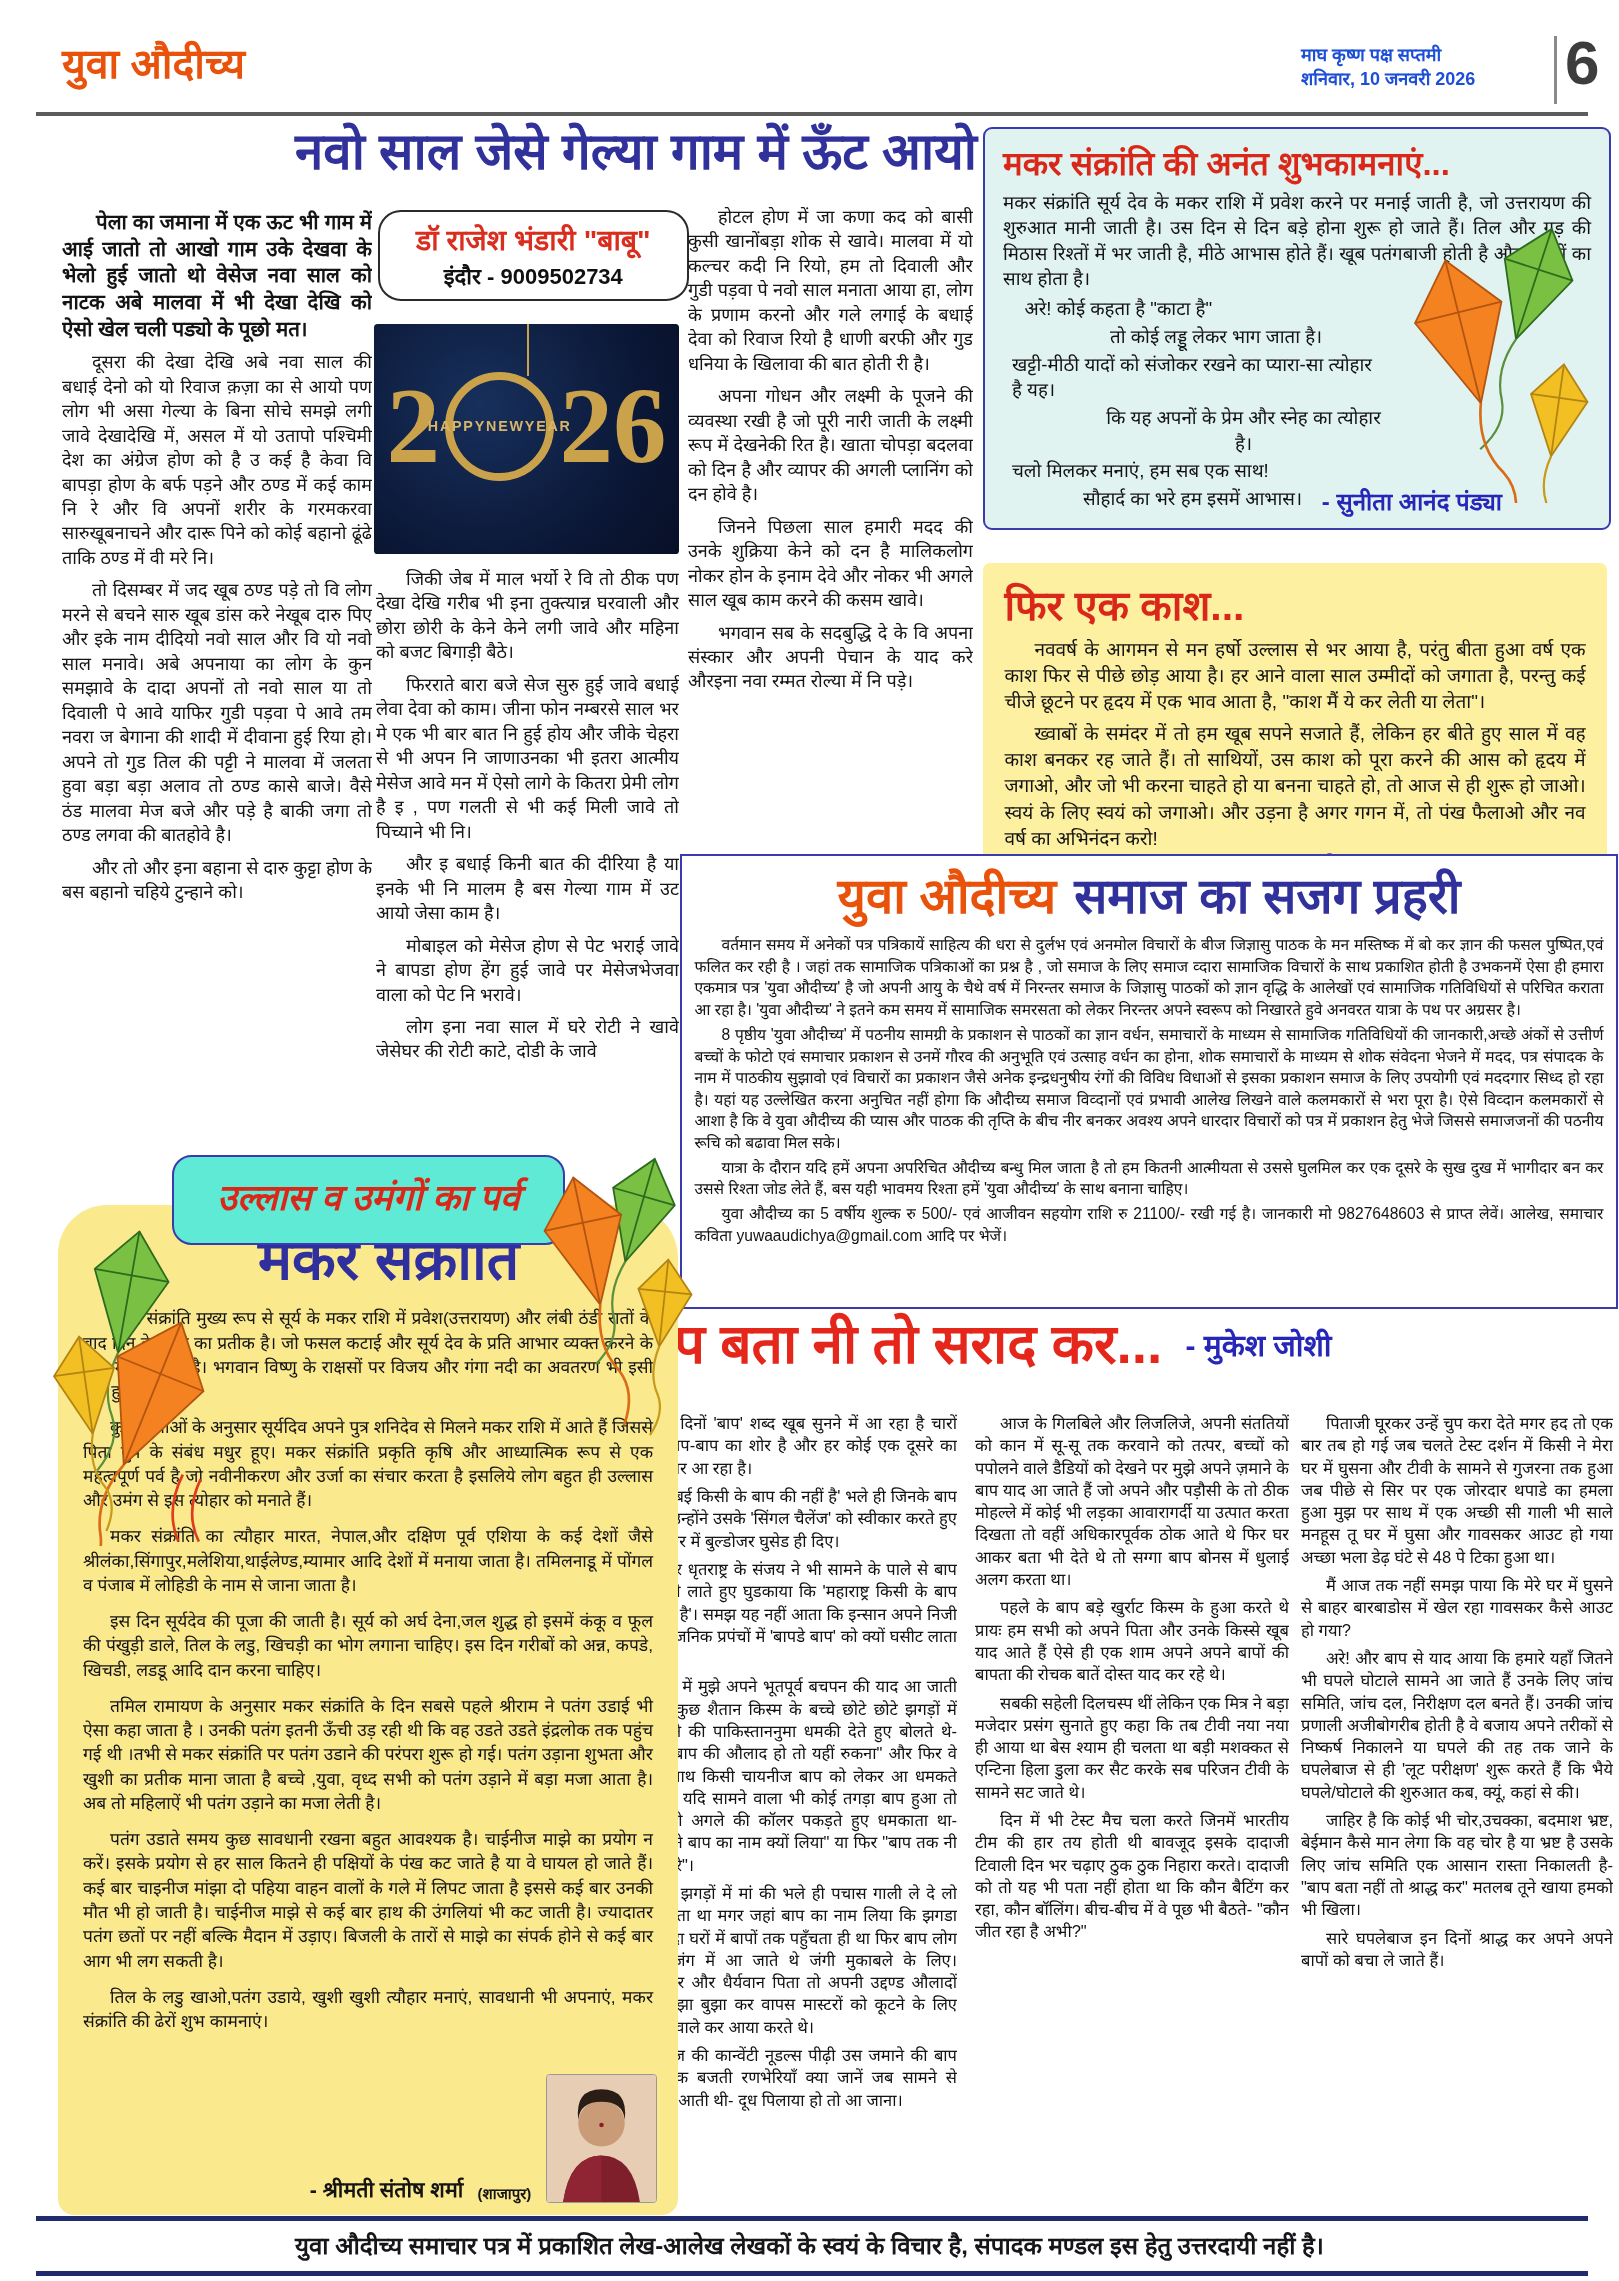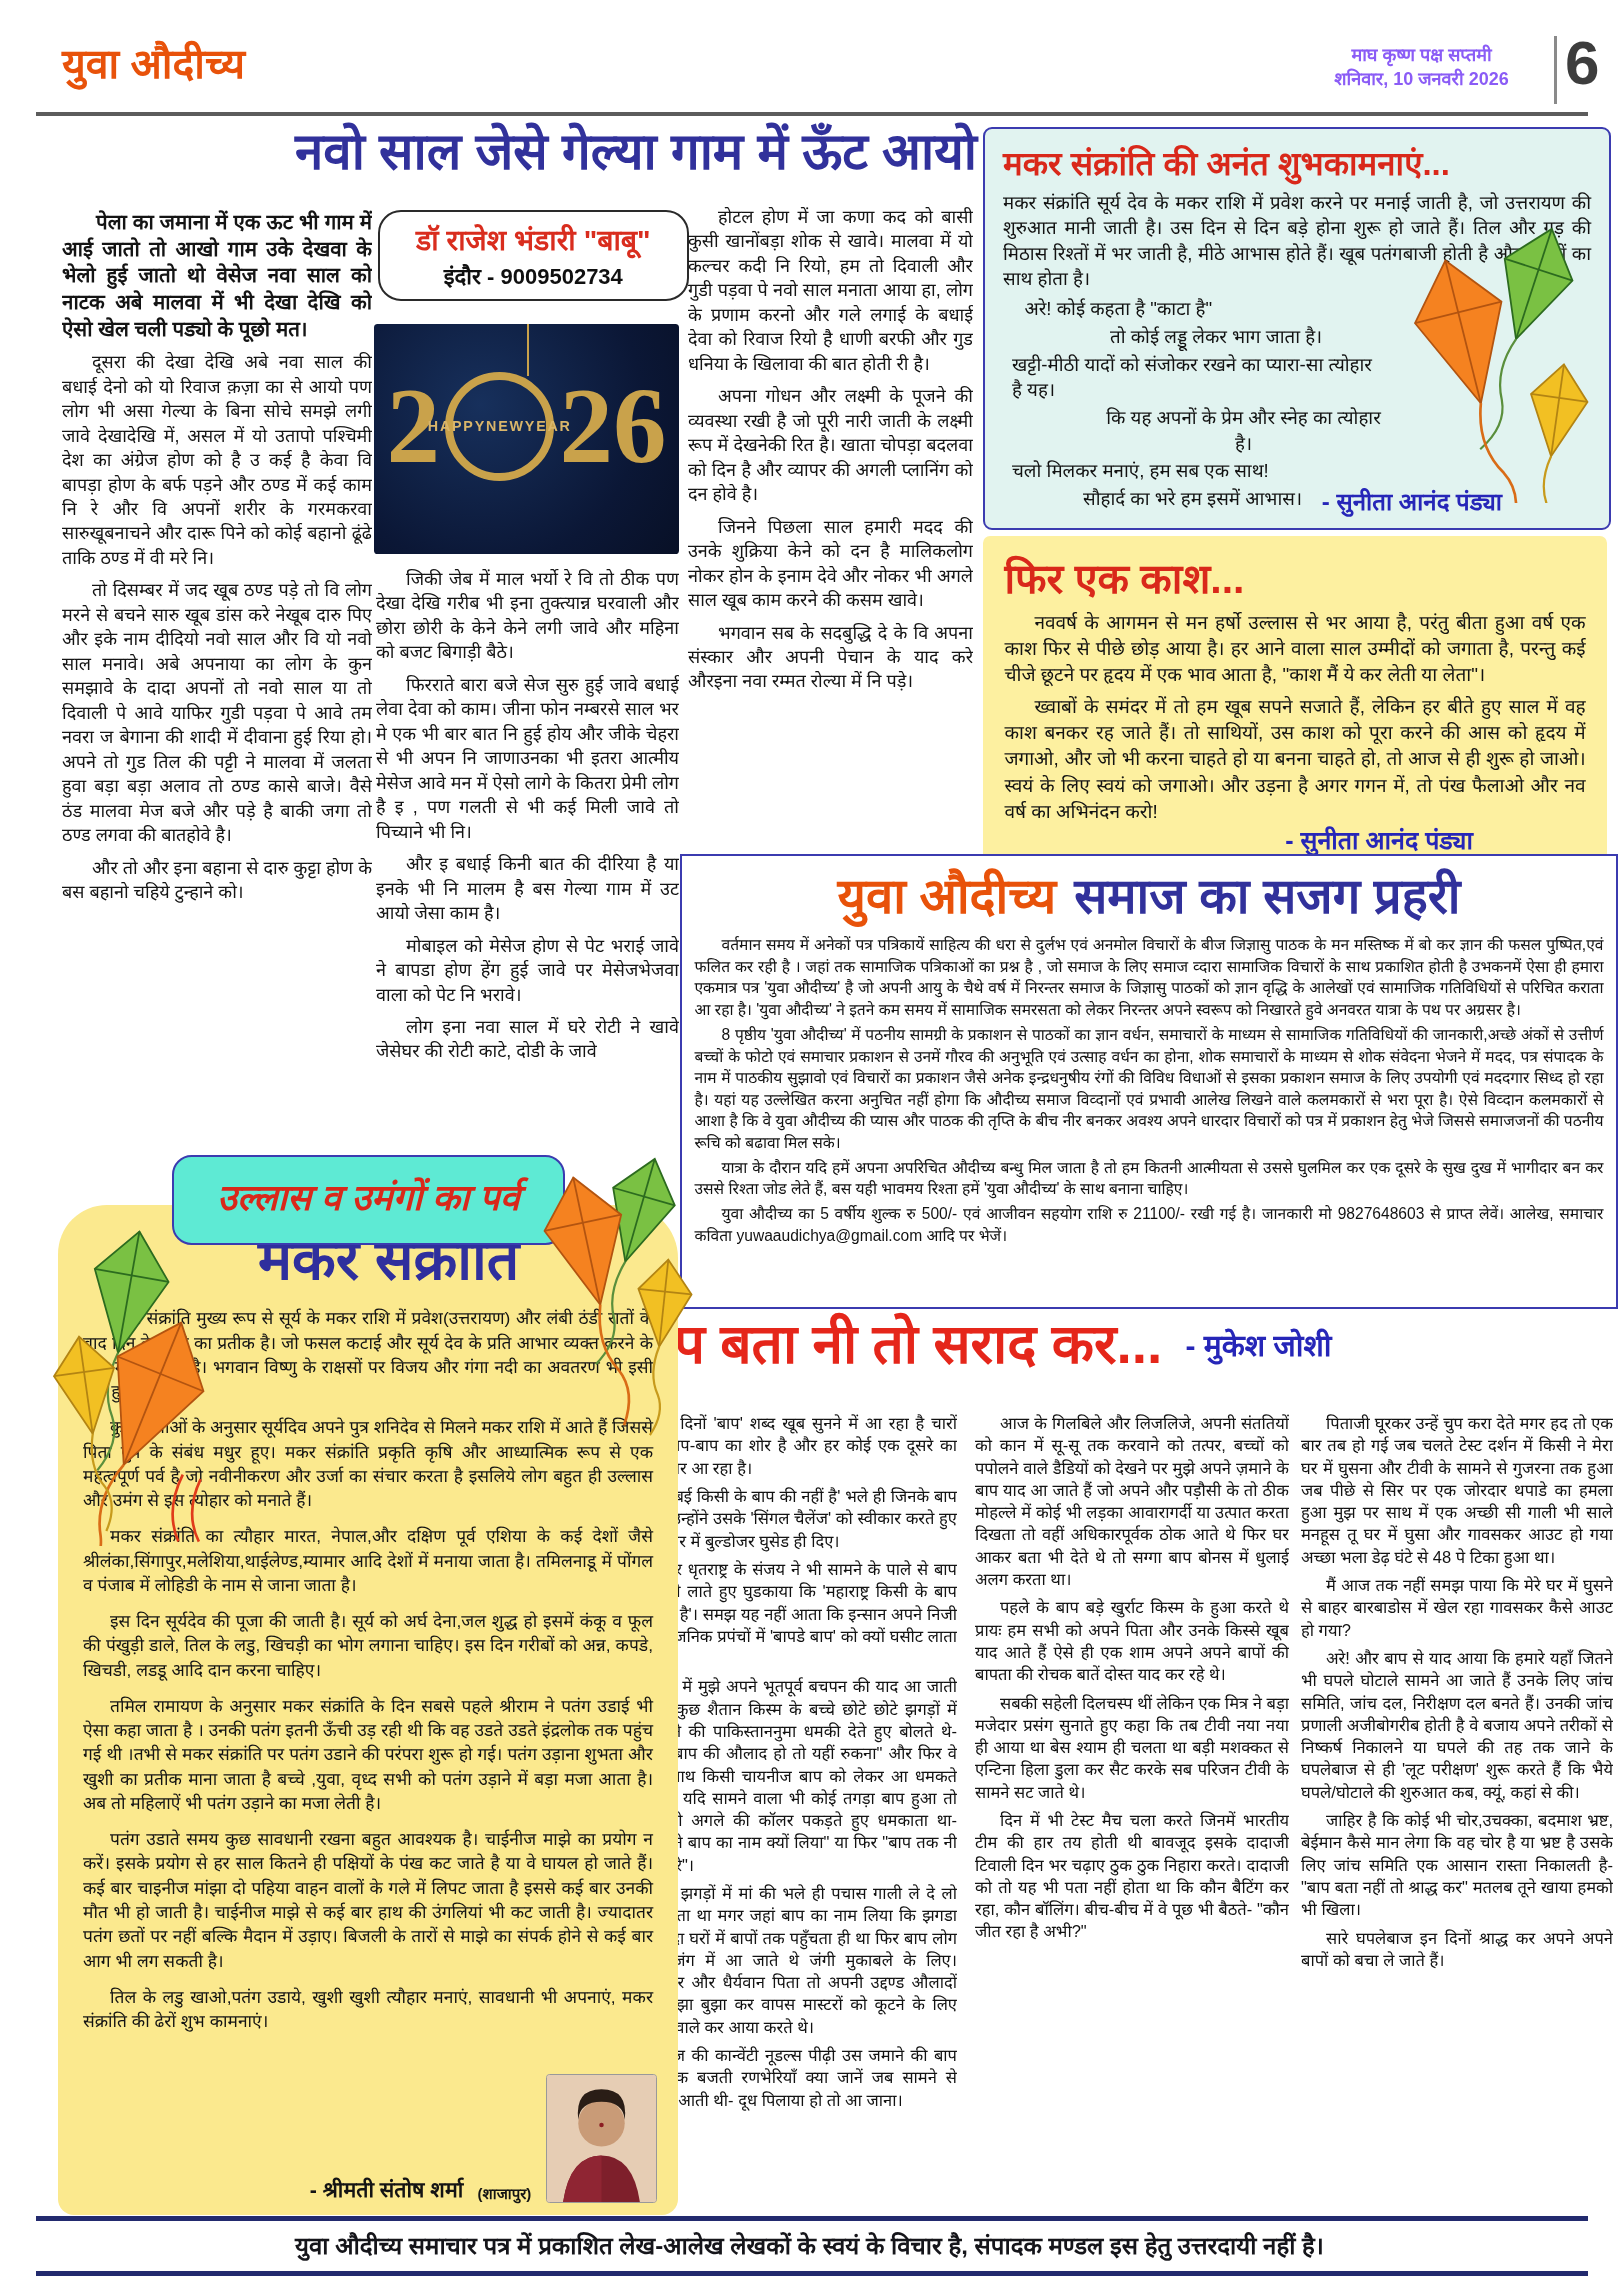--- a/index.html
+++ b/index.html
@@ -3,21 +3,21 @@
 <meta charset="utf-8">
 <style>
   html,body{margin:0;padding:0;}
   body{
     width:1619px;height:2281px;position:relative;background:#ffffff;
     font-family:"Liberation Sans","DejaVu Sans",sans-serif;color:#121212;
     overflow:hidden;
   }
   .abs{position:absolute;}
   .masthead{color:#e8520a;font-size:41px;font-weight:800;letter-spacing:0px;}
-  .dateline{font-size:18px;font-weight:700;color:#8b5cf6;text-align:center;line-height:1.35;}
+  .dateline{font-size:18px;font-weight:700;color:#1d4ed8;text-align:left;line-height:1.35;}
   .pagenum{font-size:62px;font-weight:700;color:#3d3d3d;line-height:1;}
   .vdiv{background:#8a8a8a;width:2.7px;}
   .rule{background:#5c5c5c;height:3.6px;}
   .headline1{color:#31319b;font-size:51px;font-weight:800;text-align:right;line-height:1.05;}
   .bodytext{font-size:18px;line-height:1.36;text-align:justify;color:#141414;overflow:hidden;}
   .bodytext p{margin:0 0 8px;text-indent:30px;}
   .bodytext p.lead{font-weight:800;font-size:20.5px;line-height:1.3;text-indent:34px;}
   .authorbox{border:2.7px solid #2a2a2a;border-radius:23px;background:#fff;text-align:center;padding:10.7px 5.3px 9px;}
   .authorname{color:#d92d1e;font-size:28.5px;font-weight:800;line-height:1.2;}
   .authorphone{font-size:22px;color:#101010;font-weight:700;margin-top:3.6px;}
@@ -26,21 +26,21 @@
   .nystring{position:absolute;left:50%;top:0;width:2.7px;height:52px;background:#c9a24b;}
   .nyrow{position:absolute;left:0;right:0;top:48px;display:flex;justify-content:center;align-items:center;gap:5.3px;}
   .nydigit{color:#c9a24b;font-size:107px;font-weight:800;line-height:1;font-family:"Liberation Serif",serif;}
   .nyring{width:93px;height:93px;border:8px solid #c9a24b;border-radius:50%;display:flex;flex-direction:row;
           align-items:center;justify-content:center;color:#d9b returns;}
   .nymsg{color:#d9b56a;font-size:14.3px;font-weight:700;letter-spacing:1.8px;line-height:1.25;text-align:center;}
   .bluebox{background:#e1f3f0;border:2.7px solid#3b3bb0;border-radius:9px;}
   .redtitle{color:#d9281a;font-weight:800;}
   .bylineblue{color:#2626b8;font-weight:800;}
   .poemline{margin:1.8px 0;line-height:1.38;}
-  .kashbox{background:#fdf0a0;border-radius:7.1px;}
+  .kashbox{background:#fdf0a0;border-radius:7.1px;margin-top:27px;}
   .prahari-box{border:2.7px solid #3b3bb0;background:#ffffff;}
   .prahari-head{display:flex;justify-content:center;align-items:baseline;gap:18px;padding-top:5.3px;}
   .prahari-brand{color:#e8520a;font-size:49px;font-weight:800;}
   .prahari-rest{color:#31319b;font-size:49px;font-weight:800;}
   .prahari-body{font-size:15.6px;line-height:1.38;text-align:justify;padding:7.1px 12.5px 0;overflow:hidden;}
   .prahari-body p{margin:0 0 3.6px;text-indent:27px;}
   .kicker-tab{background:#5eead4;border:2.7px solid #3b3bb0;border-radius:19.6px;text-align:center;}
   .kicker-text{color:#d9281a;font-size:36px;font-weight:800;font-style:italic;line-height:82px;}
   .sankrantibox{background:#fbe98e;border-radius:49px 53px 16px 16px;overflow:hidden;}
   .sankranti-title{color:#2f2f9d;font-size:57px;font-weight:800;margin:12.5px 36px 0 200px;}

